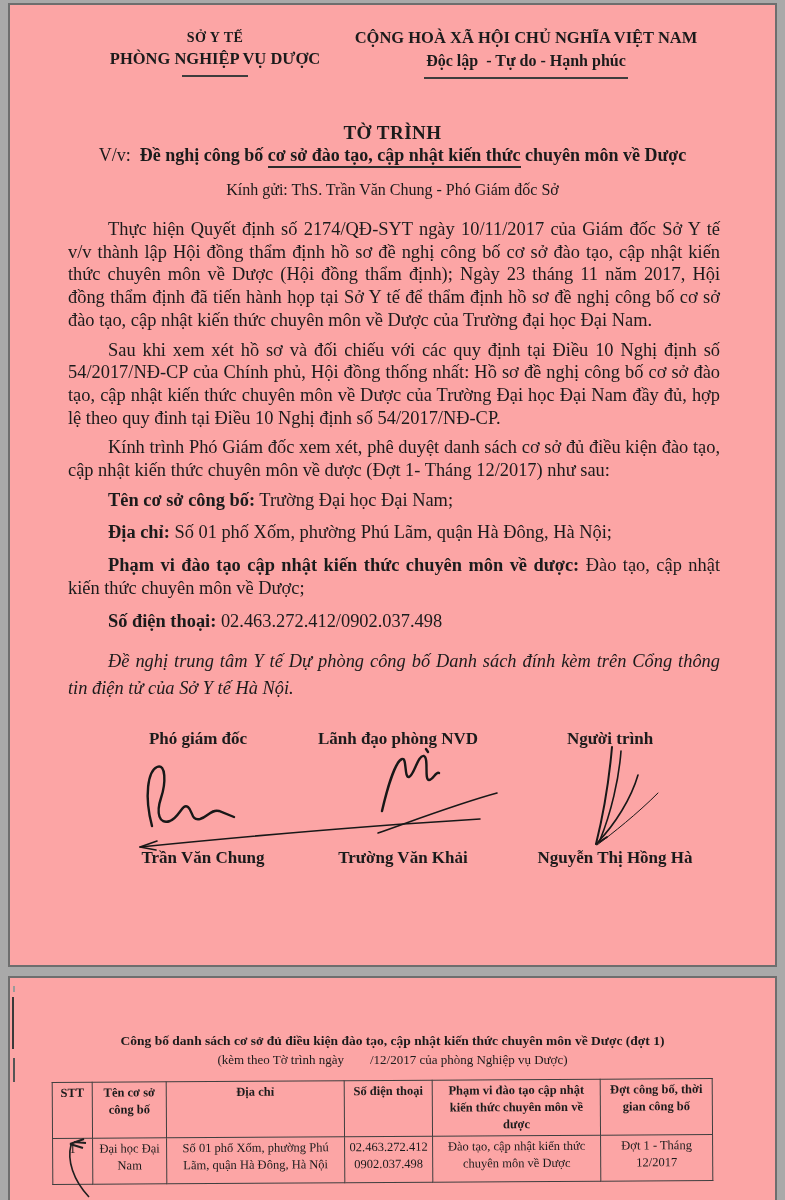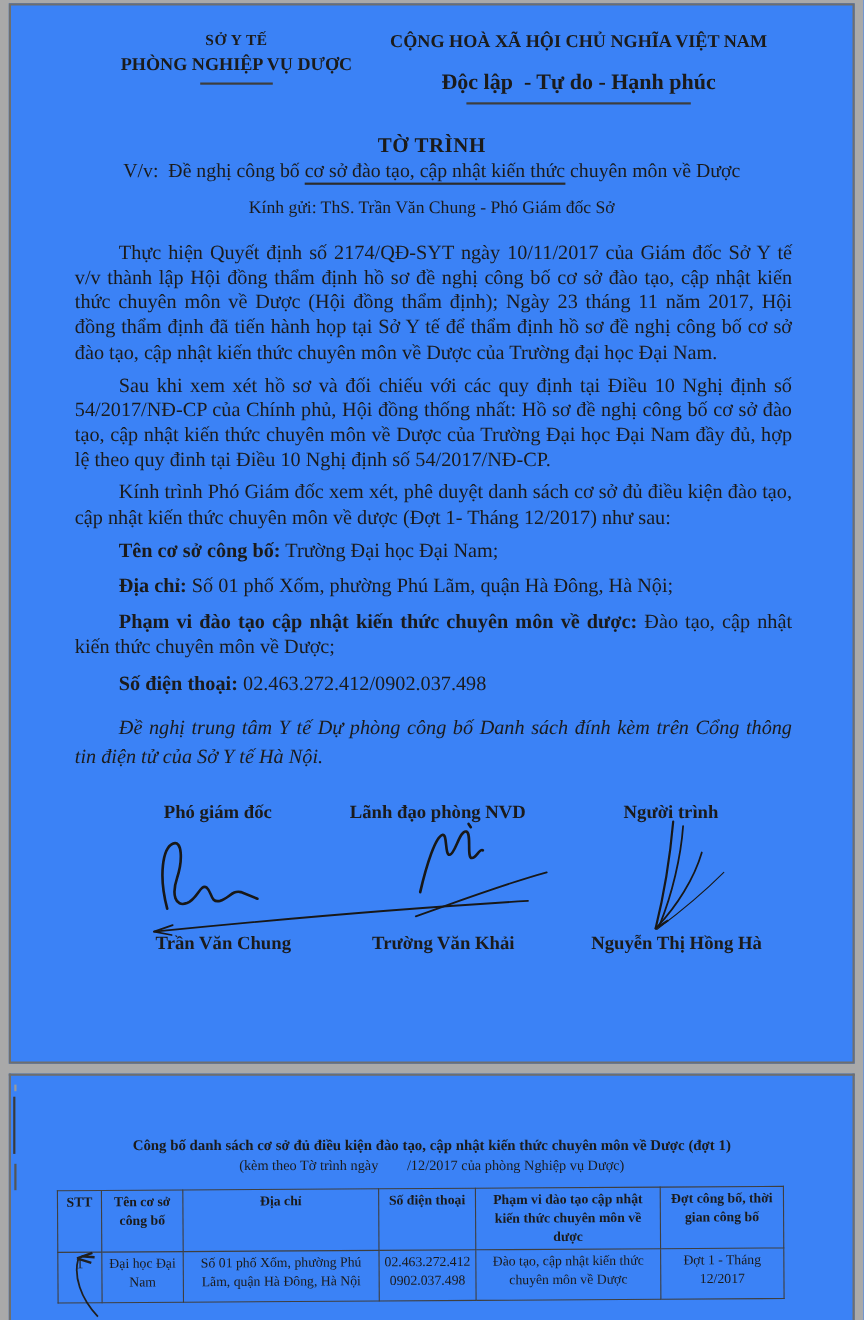--- a/index.html
+++ b/index.html
@@ -6,41 +6,41 @@
   body{
     width:785px;height:1200px;
     background:#a9a9a9;
     font-family:"Liberation Serif","DejaVu Serif",serif;
     color:#1b1b1b;
     overflow:hidden;
     position:relative;
   }
   .viewport{position:absolute;inset:0;width:785px;height:1200px;}
   .page{
-    position:absolute;background:#3b82f6;
+    position:absolute;background:#fca5a5;
     border:2px solid #6e6e6e;box-sizing:border-box;
   }
   .page1{left:8px;top:3px;width:769px;height:964px;}
   .page2{left:8px;top:976px;width:769px;height:224px;border-bottom:none;}
   
   .hdr-left{position:absolute;left:95px;top:24px;width:220px;text-align:center;line-height:1.35;}
   .hdr-left .l1{font-size:14px;font-weight:bold;letter-spacing:.5px;}
   .hdr-left .l2{font-size:16.5px;font-weight:bold;}
   .hdr-right{position:absolute;left:316px;top:22px;width:400px;text-align:center;line-height:1.3;}
   .hdr-right .l1{font-size:16.5px;font-weight:bold;}
-  .hdr-right .l2{font-size:20px;font-weight:bold;margin-top:14px;}
+  .hdr-right .l2{font-size:16px;font-weight:bold;margin-top:3px;}
   .rule{height:2px;background:#3d3d3d;margin:5px auto 0;}
   .rule-left{width:66px;}
   .rule-right{width:204px;}
   .date-line{position:absolute;left:330px;top:90px;width:370px;text-align:center;
     font-size:17px;font-style:italic;}
   .doc-title{position:absolute;left:0;top:117px;width:100%;text-align:center;
     font-size:19px;font-weight:bold;letter-spacing:.5px;}
   .subject{position:absolute;left:0;top:140px;width:100%;text-align:center;font-size:18px;}
-  .subject b{font-weight:normal;}
+  .subject b{font-weight:bold;}
   .subject .u{border-bottom:2px solid #2c2c2c;padding-bottom:1px;}
   .salutation{position:absolute;left:0;top:176px;width:100%;text-align:center;font-size:16px;}
   
   .body-flow{position:absolute;left:58px;top:213px;width:652px;
     font-size:18.4px;line-height:22.7px;text-align:justify;}
   .body-flow p{margin:0 0 7px 0;text-indent:40px;}
   .fields p{margin:0 0 10px 0;}
   .note{font-style:italic;line-height:27px;margin-top:16px !important;}
   
   .sig-role{position:absolute;width:200px;text-align:center;font-size:17px;font-weight:bold;top:724px;}

